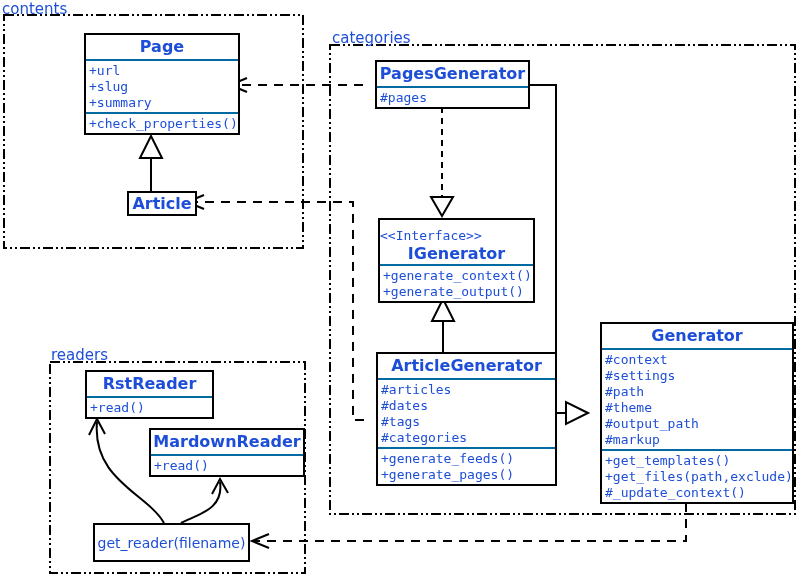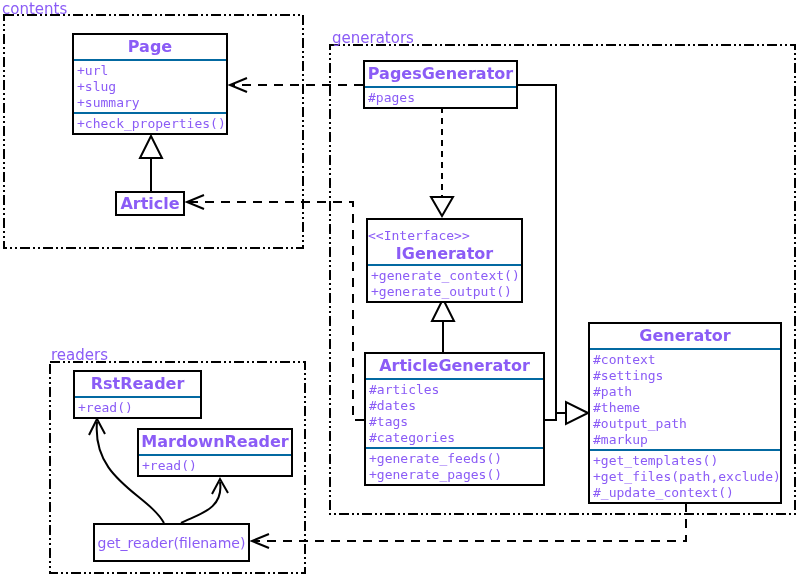--- a/index.html
+++ b/index.html
@@ -1,20 +1,20 @@
 <!DOCTYPE html>
 <html><head>
 <meta charset="utf-8">
 <style>
   html,body{margin:0;padding:0;background:#fff;}
   #canvas{position:relative;width:803px;height:579px;background:#ffffff;overflow:hidden;
-          font-family:"DejaVu Sans",sans-serif;color:#8b5cf6;}
+          font-family:"DejaVu Sans",sans-serif;color:#1d4ed8;}
   #connectors{position:absolute;left:0;top:0;width:803px;height:579px;}
   .pkg-label{position:absolute;font:15px "DejaVu Sans",sans-serif;white-space:nowrap;}
-  .cls{position:absolute;background:#fff;border:2px solid #000;box-sizing:border-box;}
+  .cls{position:absolute;background:#fff;border:2px solid #000;box-sizing:border-box;margin-left:12px;}
   .cls-title{font:bold 16px/22px "DejaVu Sans",sans-serif;text-align:center;
              padding:1px 2px;white-space:nowrap;}
   .sec{border-top:2px solid #0369a1;padding:2px 2px 1px 3px;}
   .member{font:13px/16px "DejaVu Sans Mono",monospace;white-space:pre;}
   .stereo{font:13px/15px "DejaVu Sans Mono",monospace;text-align:left;white-space:nowrap;
           padding-top:8px;}
   .iface-name{font:bold 16px/21px "DejaVu Sans",sans-serif;text-align:center;white-space:nowrap;}
   .plain-box{position:absolute;background:#fff;border:2px solid #000;box-sizing:border-box;
              display:flex;align-items:center;justify-content:center;
              font:14px "DejaVu Sans",sans-serif;white-space:nowrap;}
@@ -71,21 +71,21 @@
       <polyline points="89,435 97,419 105,434"></polyline>
     </g>
 
     <g stroke="#000" stroke-width="2" fill="none">
       <path d="M 181,523 C 199,514 224,509 220,482"></path>
       <polyline points="212,494 220,479 228,493"></polyline>
     </g>
   </svg>
 
   <div class="pkg-label" style="left:2px;top:0px;">contents</div>
-  <div class="pkg-label" style="left:332px;top:29px;">generators</div>
+  <div class="pkg-label" style="left:332px;top:29px;">categories</div>
   <div class="pkg-label" style="left:51px;top:346px;">readers</div>
 
   <div class="cls" style="left:72px;top:33px;width:156px;">
     <div class="cls-title">Page</div>
     <div class="sec">
       <div class="member">+url</div>
       <div class="member">+slug</div>
       <div class="member">+summary</div>
     </div>
     <div class="sec">

